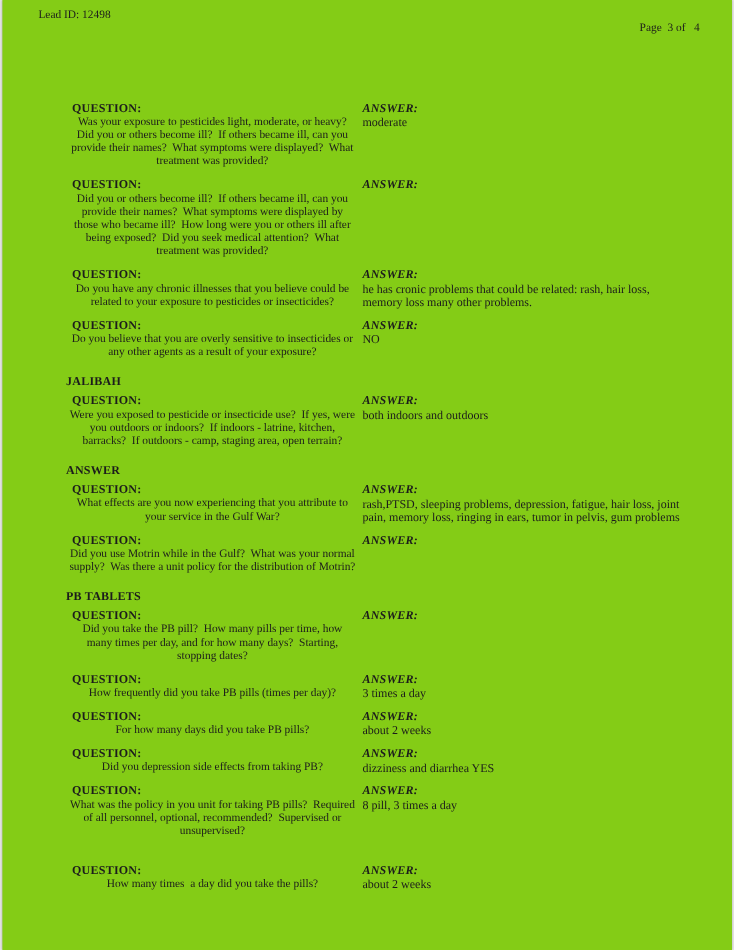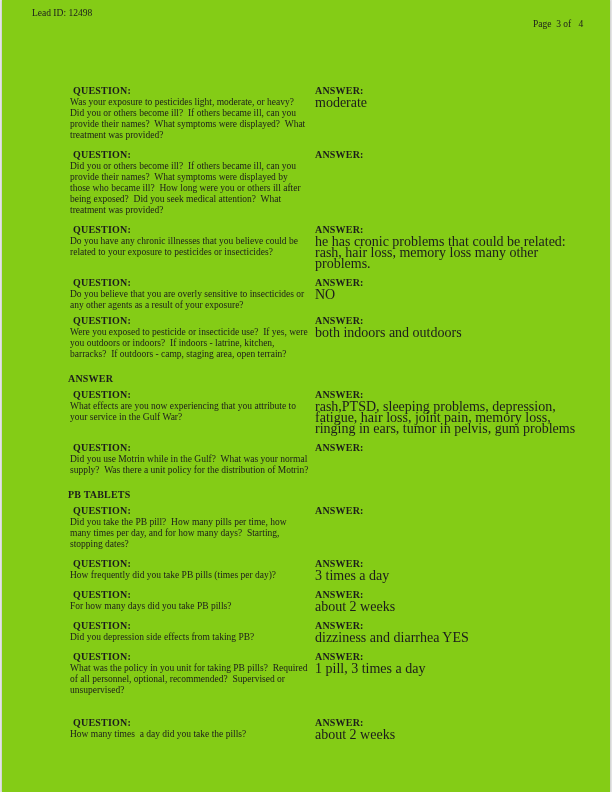--- a/index.html
+++ b/index.html
@@ -16,21 +16,21 @@
   .lead-id {
     position:absolute; left:30px; top:8px;
     font-size:9.5px; line-height:11px;
   }
   .page-info {
     position:absolute; left:531px; top:19px;
     font-size:9.5px; line-height:11px;
     white-space:pre;
   }
   .content {
-    position:absolute; left:66px; top:84px; width:529px;
+    position:absolute; left:53px; top:84px; width:529px;
   }
   .row {
     display:grid;
     grid-template-columns:247px 1fr;
     margin-top:7px;
   }
   .row.first { margin-top:0; }
   .row.after-section { margin-top:3px; }
   .row.final { margin-top:20px; }
   .section {
@@ -38,29 +38,30 @@
     font-weight:700;
     font-size:10px; line-height:13px;
     letter-spacing:.2px;
   }
   .label {
     font-weight:700;
     font-size:10px; line-height:13px;
     padding-left:5px;
     letter-spacing:.2px;
   }
-  .acell .label { padding-left:0; }
+  .acell .label { padding-left:0;font-style:italic; }
   .qtext {
     font-size:9.5px; line-height:11px;
     padding-left:2px;
     width:240px;
     white-space:pre-wrap;
+    text-align:center;
   }
   .atext {
-    font-size:14px; line-height:11px;
+    font-size:10px; line-height:11px;
     width:265px;
     white-space:pre-wrap;
   }
 </style>
 </head>
 <body>
 
 <div class="page">
   <div class="lead-id">Lead ID: 12498</div>
   <div class="page-info">Page  3 of   4</div>
@@ -103,20 +104,21 @@
       <div class="qcell">
         <div class="label">QUESTION:</div>
         <div class="qtext">Do you believe that you are overly sensitive to insecticides or any other agents as a result of your exposure?</div>
       </div>
       <div class="acell">
         <div class="label">ANSWER:</div>
         <div class="atext">NO</div>
       </div>
     </div>
 
+    <div class="section">JALIBAH</div>
 
     <div class="row after-section">
       <div class="qcell">
         <div class="label">QUESTION:</div>
         <div class="qtext">Were you exposed to pesticide or insecticide use?  If yes, were you outdoors or indoors?  If indoors - latrine, kitchen, barracks?  If outdoors - camp, staging area, open terrain?</div>
       </div>
       <div class="acell">
         <div class="label">ANSWER:</div>
         <div class="atext">both indoors and outdoors</div>
       </div>
@@ -190,21 +192,21 @@
       </div>
     </div>
 
     <div class="row">
       <div class="qcell">
         <div class="label">QUESTION:</div>
         <div class="qtext">What was the policy in you unit for taking PB pills?  Required of all personnel, optional, recommended?  Supervised or unsupervised?</div>
       </div>
       <div class="acell">
         <div class="label">ANSWER:</div>
-        <div class="atext">1 pill, 3 times a day</div>
+        <div class="atext">8 pill, 3 times a day</div>
       </div>
     </div>
 
     <div class="row final">
       <div class="qcell">
         <div class="label">QUESTION:</div>
         <div class="qtext">How many times  a day did you take the pills?</div>
       </div>
       <div class="acell">
         <div class="label">ANSWER:</div>

